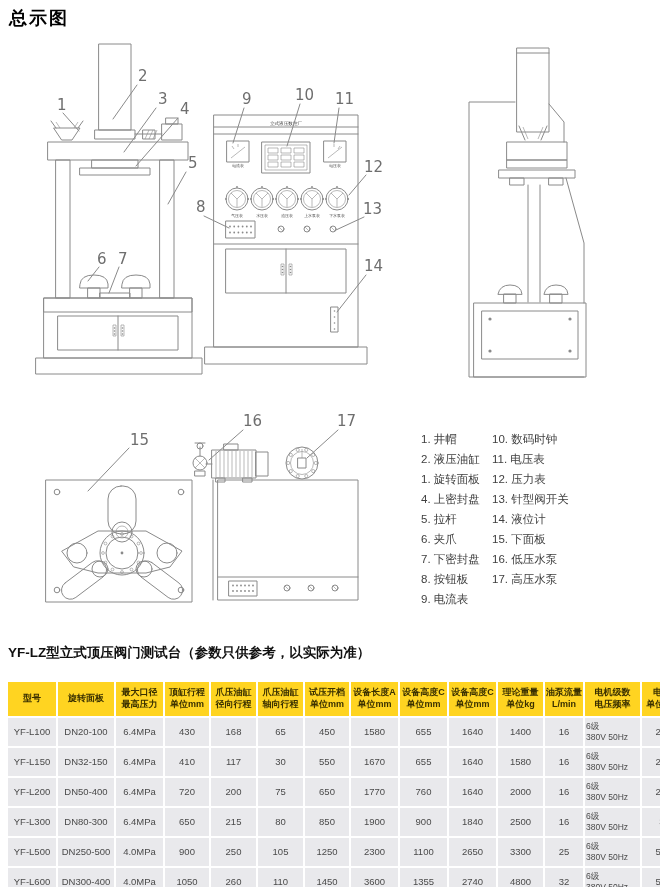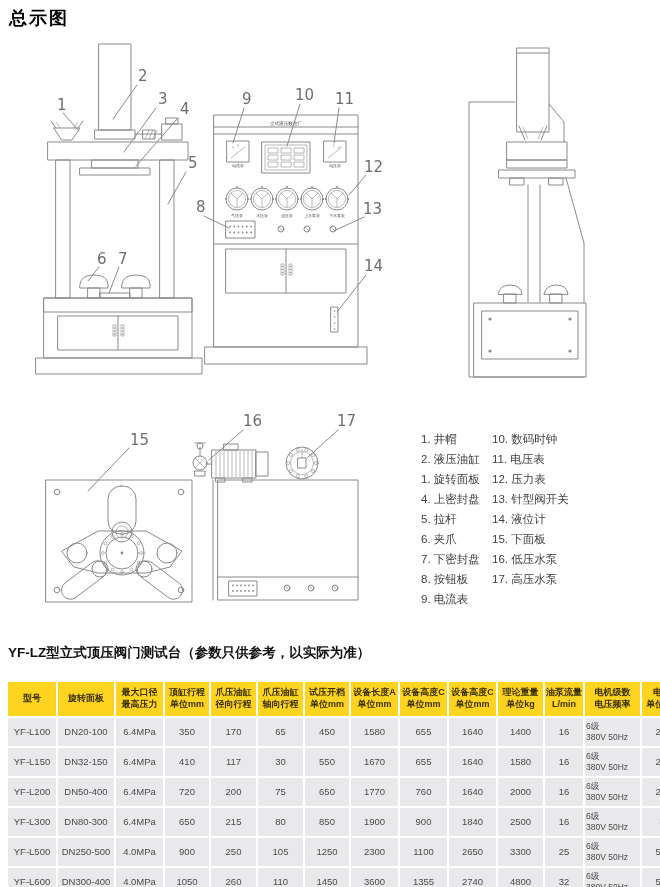--- a/index.html
+++ b/index.html
@@ -462,22 +462,22 @@
 电压频率</th>
             <th>电机
 单位Kw</th>
           </tr>
         </thead>
       <tbody>
           <tr>
             <td>YF-L100</td>
             <td>DN20-100</td>
             <td>6.4MPa</td>
-            <td>350</td>
-            <td>170</td>
+            <td>430</td>
+            <td>168</td>
             <td>65</td>
             <td>450</td>
             <td>1580</td>
             <td>655</td>
             <td>1640</td>
             <td>1400</td>
             <td>16</td>
             <td class="freq">6级
 380V 50Hz</td>
             <td>2.2</td>

